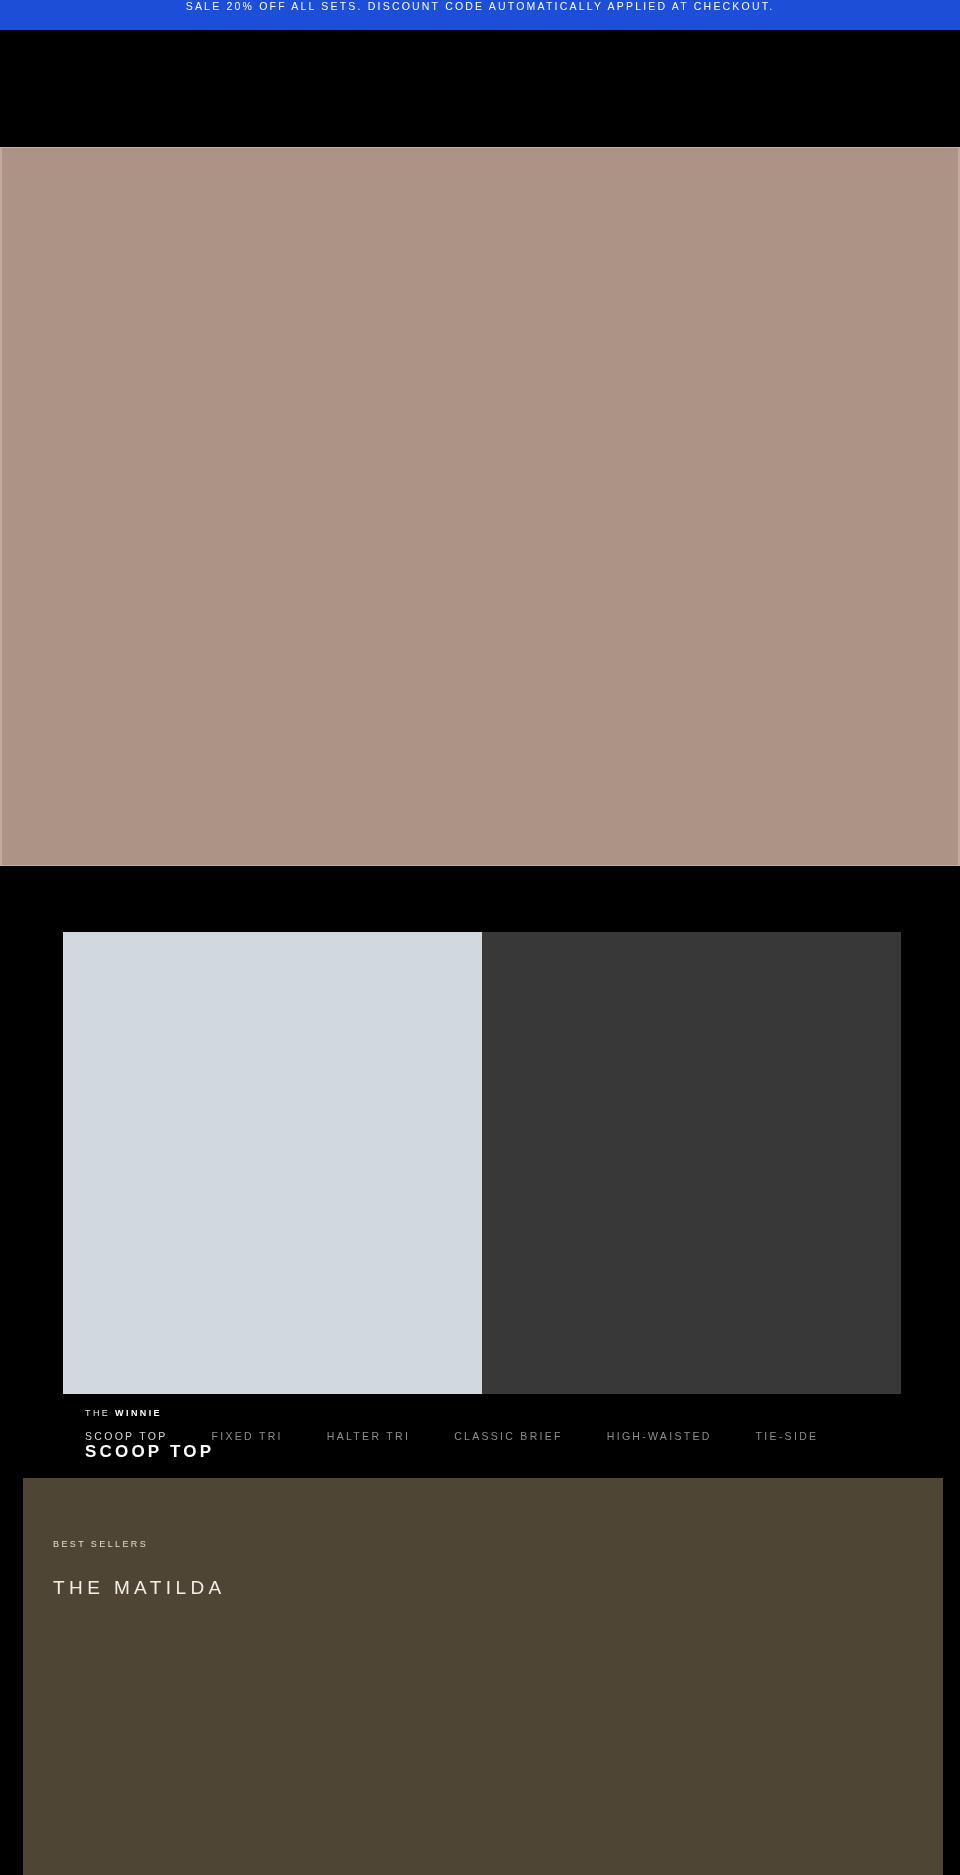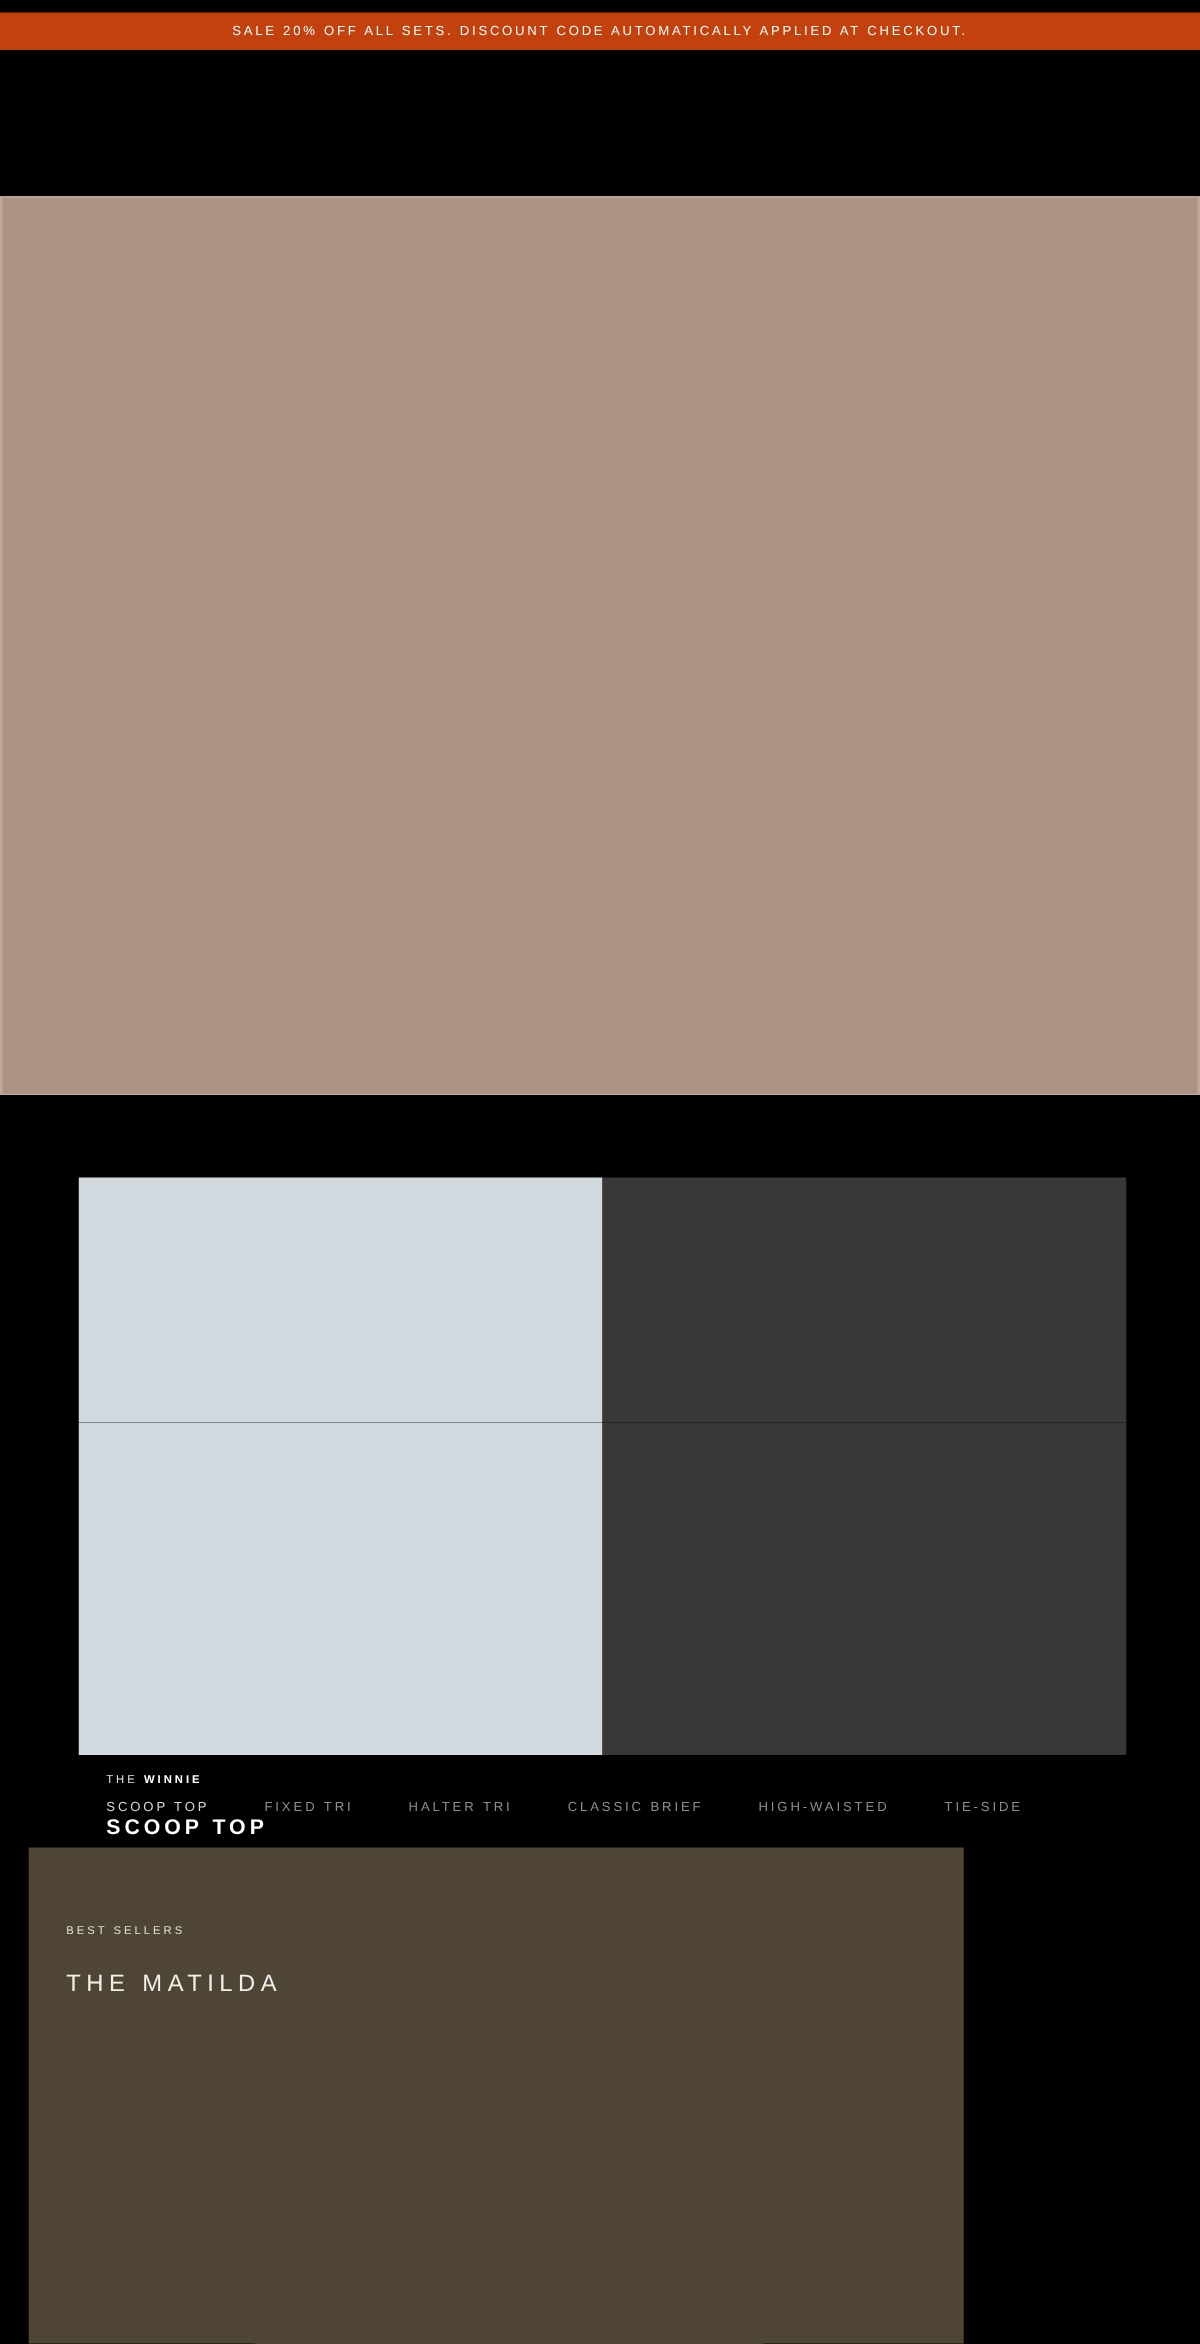--- a/index.html
+++ b/index.html
@@ -14,25 +14,23 @@
   body {
     font-family: "Liberation Sans", sans-serif;
     color: #ffffff;
     position: relative;
   }
 
   
   .announcement-bar {
     width: 960px;
     height: 30px;
-    background: #c2410c;
-    display: flex;
-    align-items: center;
+    background: #1d4ed8;
+    display: flex;
     justify-content: center;
-    margin-top: 10px;
   }
   .announcement-text {
     font-size: 10.5px;
     letter-spacing: 2.2px;
     color: #ffffff;
     font-weight: 400;
     text-transform: uppercase;
     white-space: nowrap;
   }
 
@@ -184,21 +182,21 @@
     line-height: 21px;
     font-weight: 700;
     color: #ffffff;
   }
 
   
   .bestsellers {
     position: absolute;
     left: 23px;
     top: 1478px;
-    width: 748px;
+    width: 920px;
     height: 397px;
     background: #4f4535;
     overflow: hidden;
   }
   .bestsellers-eyebrow {
     position: absolute;
     left: 30px;
     top: 61px;
     font-size: 9px;
     letter-spacing: 2.4px;

